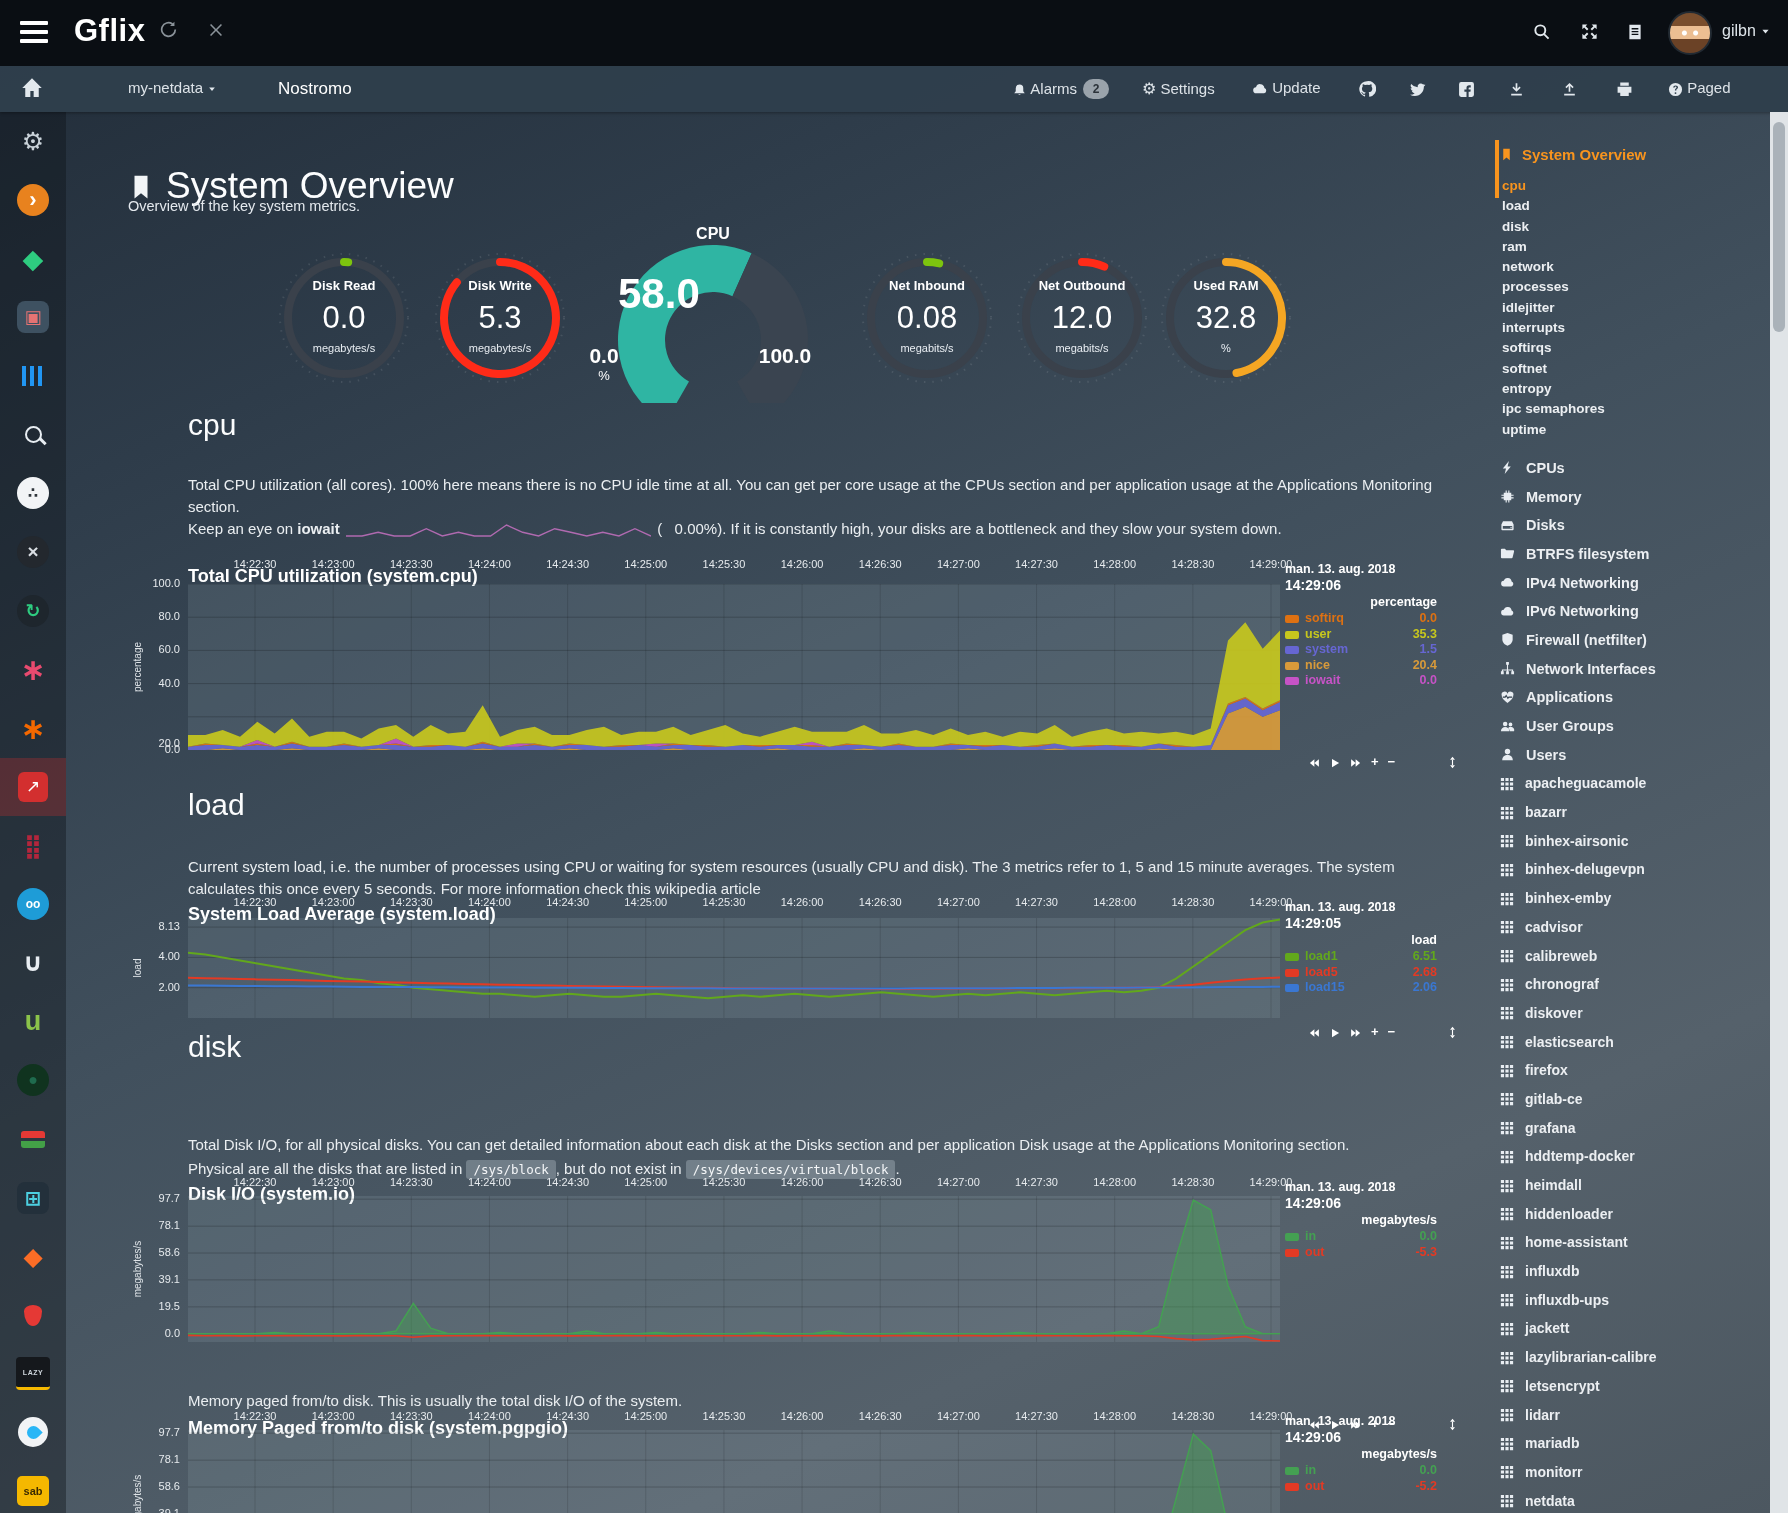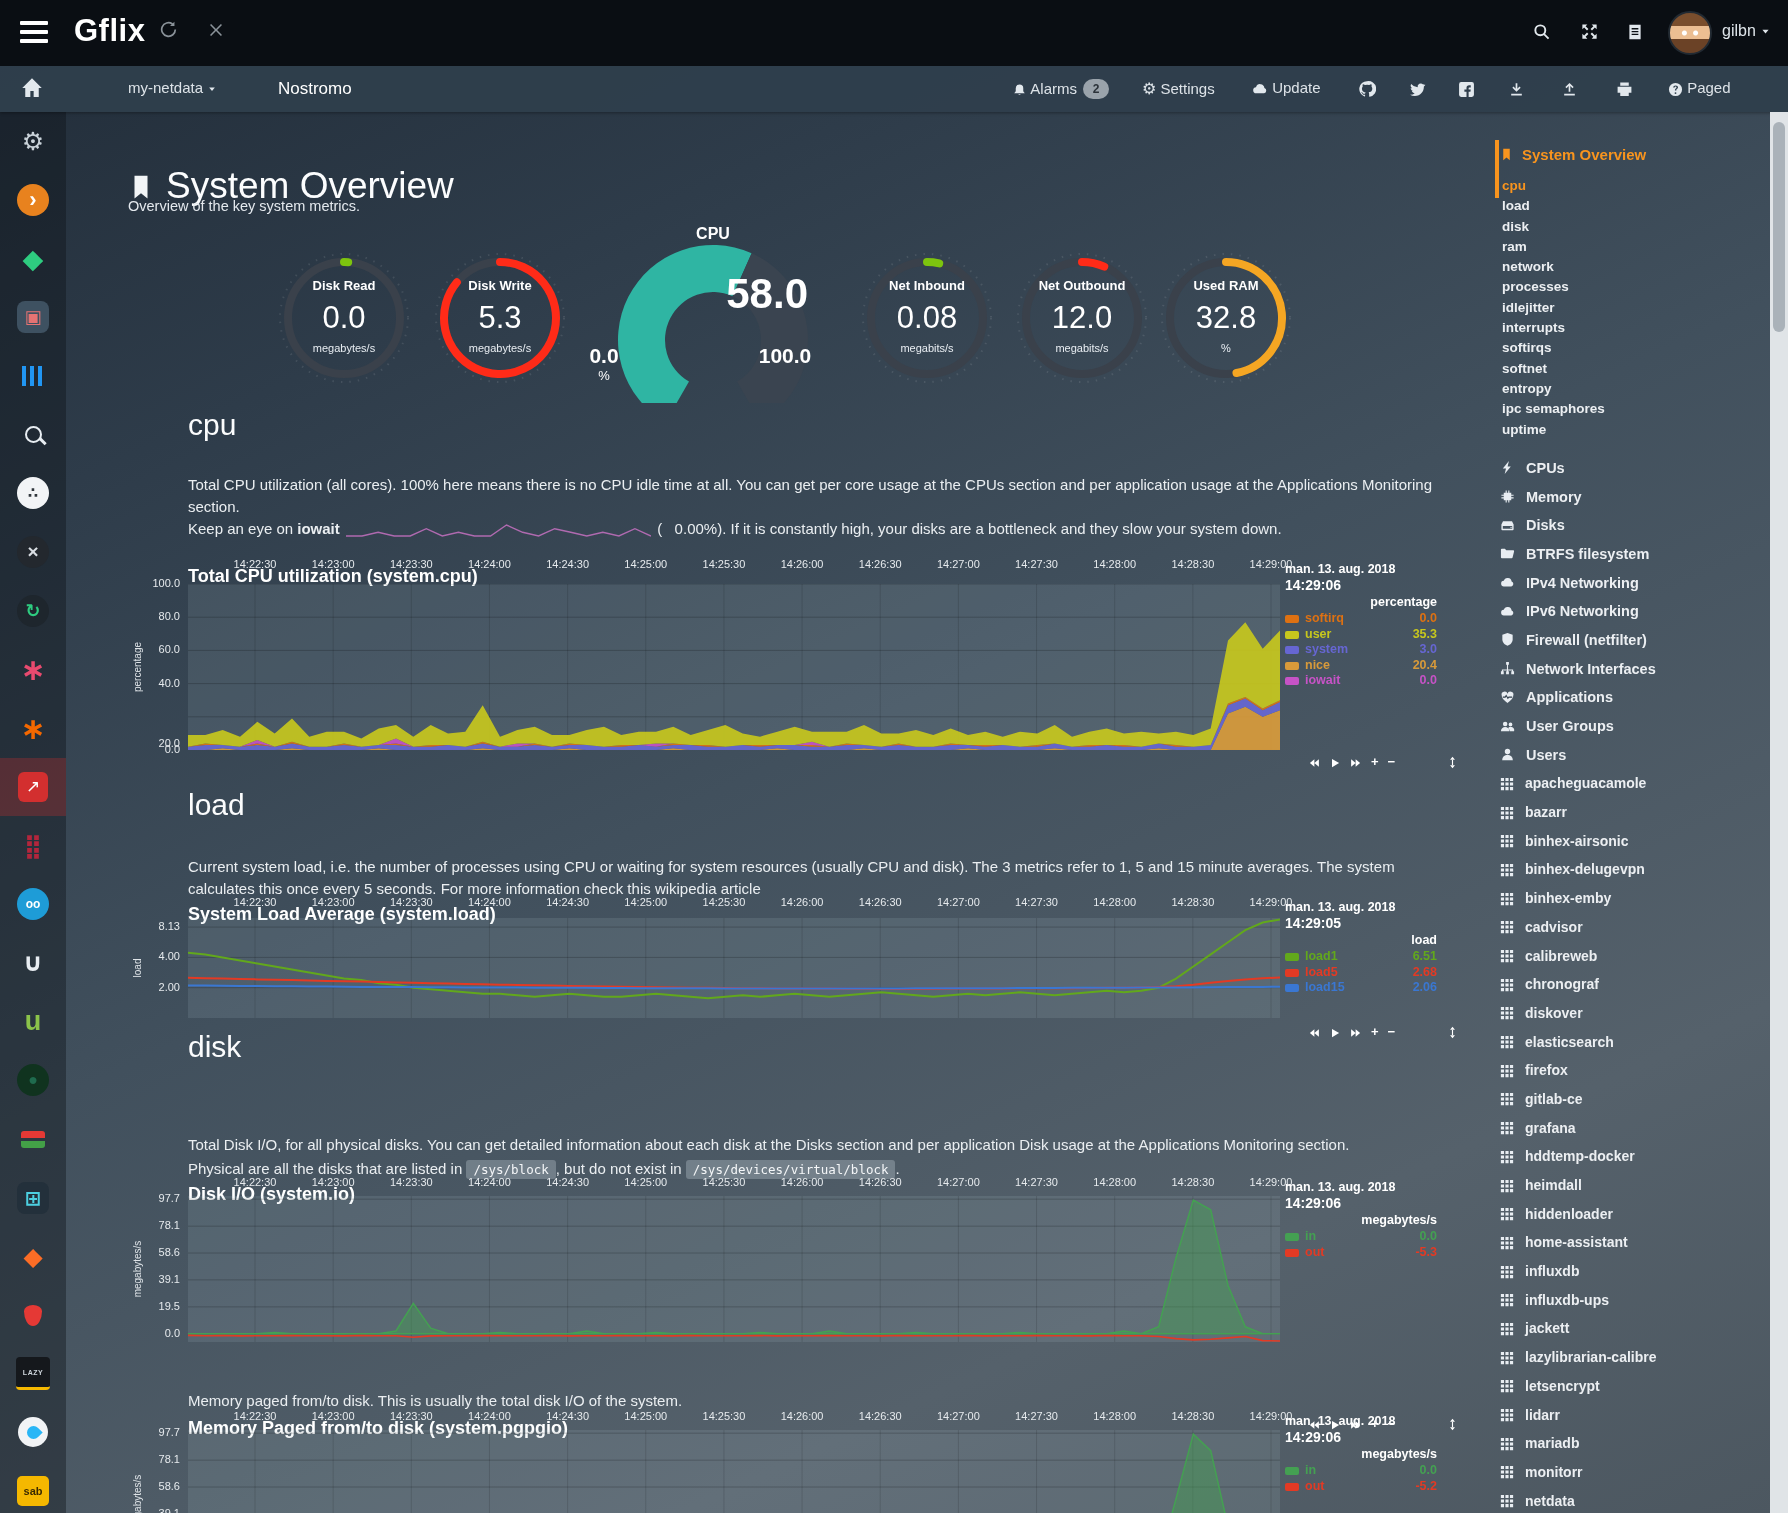--- a/index.html
+++ b/index.html
@@ -49,21 +49,21 @@
   .page-title{left:128px;top:28px;font-size:37px;font-weight:400;color:#fcfdfe}
   .page-title svg{margin-right:12px;vertical-align:-4px}
   .page-sub{left:128px;top:86px;font-size:14.5px;color:#e4e9ee}
   
   .gauge{width:140px;height:140px}
   .gauge .glabel{position:absolute;left:0;top:30px;width:100%;text-align:center;font-size:13px;font-weight:bold;color:#fff}
   .gauge .gvalue{position:absolute;left:0;top:52px;width:100%;text-align:center;font-size:31px;color:#fff}
   .gauge .gunits{position:absolute;left:0;top:94px;width:100%;text-align:center;font-size:11px;color:#e8edf2}
   .cpu-gauge{width:250px;height:175px}
   .cpu-gauge .cg-title{position:absolute;left:0;top:-3px;width:100%;text-align:center;font-weight:bold;font-size:16px;color:#fff}
-  .cpu-gauge .cg-value{position:absolute;left:30px;top:42px;width:190px;text-align:right;font-size:42px;font-weight:bold;color:#fff}
+  .cpu-gauge .cg-value{position:absolute;left:30px;top:42px;width:190px;text-align:left;font-size:42px;font-weight:bold;color:#fff}
   .cpu-gauge .cg-min{position:absolute;left:-14px;top:116px;width:60px;text-align:center;font-size:21px;font-weight:bold;color:#fff}
   .cpu-gauge .cg-max{position:absolute;left:157px;top:116px;width:80px;text-align:center;font-size:21px;font-weight:bold;color:#fff}
   .cpu-gauge .cg-units{position:absolute;left:-14px;top:140px;width:60px;text-align:center;font-size:13px;color:#fff}
   
   h2.sec{font-size:30px;font-weight:400;color:#fbfcfd;margin:0;left:188px}
   .desc{left:188px;width:1252px;font-size:15px;line-height:22px;color:#eaeef1}
   .note{left:188px;width:1300px;font-size:15px;color:#eaeef1;white-space:nowrap}
   .note b{font-weight:bold}
   .spark{vertical-align:middle;margin:0 2px}
   code.chip{font-family:"DejaVu Sans Mono","Liberation Mono",monospace;font-size:12.5px;background:rgba(190,200,210,.35);
@@ -462,21 +462,21 @@
           <span class="vl" style="color: rgb(222, 113, 18);">0.0</span>
         </div>
         <div class="lg-row">
           <span class="sw" style="background: rgb(199, 199, 29);"></span>
           <span class="nm" style="color: rgb(199, 199, 29);">user</span>
           <span class="vl" style="color: rgb(199, 199, 29);">35.3</span>
         </div>
         <div class="lg-row">
           <span class="sw" style="background: rgb(102, 102, 210);"></span>
           <span class="nm" style="color: rgb(102, 102, 210);">system</span>
-          <span class="vl" style="color: rgb(102, 102, 210);">3.0</span>
+          <span class="vl" style="color: rgb(102, 102, 210);">1.5</span>
         </div>
         <div class="lg-row">
           <span class="sw" style="background: rgb(216, 154, 58);"></span>
           <span class="nm" style="color: rgb(216, 154, 58);">nice</span>
           <span class="vl" style="color: rgb(216, 154, 58);">20.4</span>
         </div>
         <div class="lg-row">
           <span class="sw" style="background: rgb(198, 83, 198);"></span>
           <span class="nm" style="color: rgb(198, 83, 198);">iowait</span>
           <span class="vl" style="color: rgb(198, 83, 198);">0.0</span>

